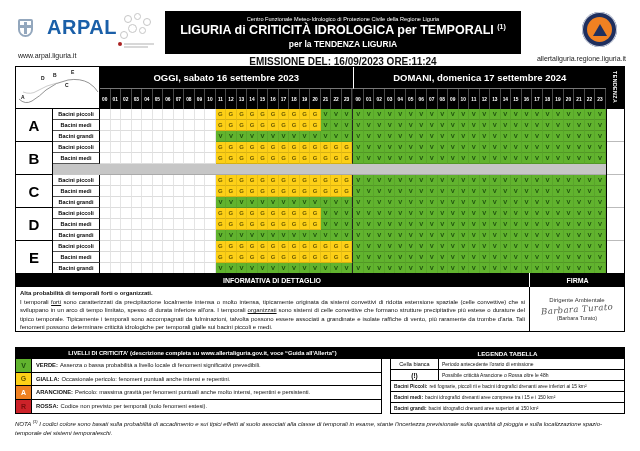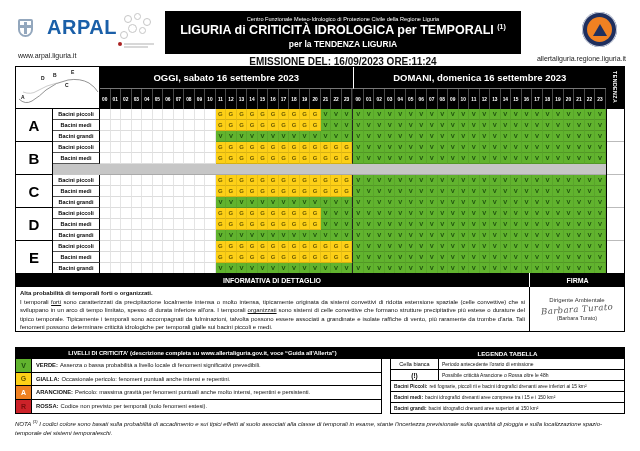--- a/index.html
+++ b/index.html
@@ -150,21 +150,21 @@
 
       <span class="mletter" style="left: 5px; top: 27px;">A</span>
           <span class="mletter" style="left: 25px; top: 8px;">D</span>
           <span class="mletter" style="left: 37px; top: 5px;">B</span>
           <span class="mletter" style="left: 55px; top: 2px;">E</span>
           <span class="mletter" style="left: 49px; top: 15px;">C</span>
         </div>
       <div class="hcol">
         <div class="days">
           <div class="daycell">OGGI, sabato 16 settembre 2023</div>
-          <div class="daycell">DOMANI, domenica 16 settembre 2023</div>
+          <div class="daycell">DOMANI, domenica 17 settembre 2024</div>
         </div>
         <div class="hrow">
             <div class="hcell">00</div>
             <div class="hcell">01</div>
             <div class="hcell">02</div>
             <div class="hcell">03</div>
             <div class="hcell">04</div>
             <div class="hcell">05</div>
             <div class="hcell">06</div>
             <div class="hcell">07</div>

